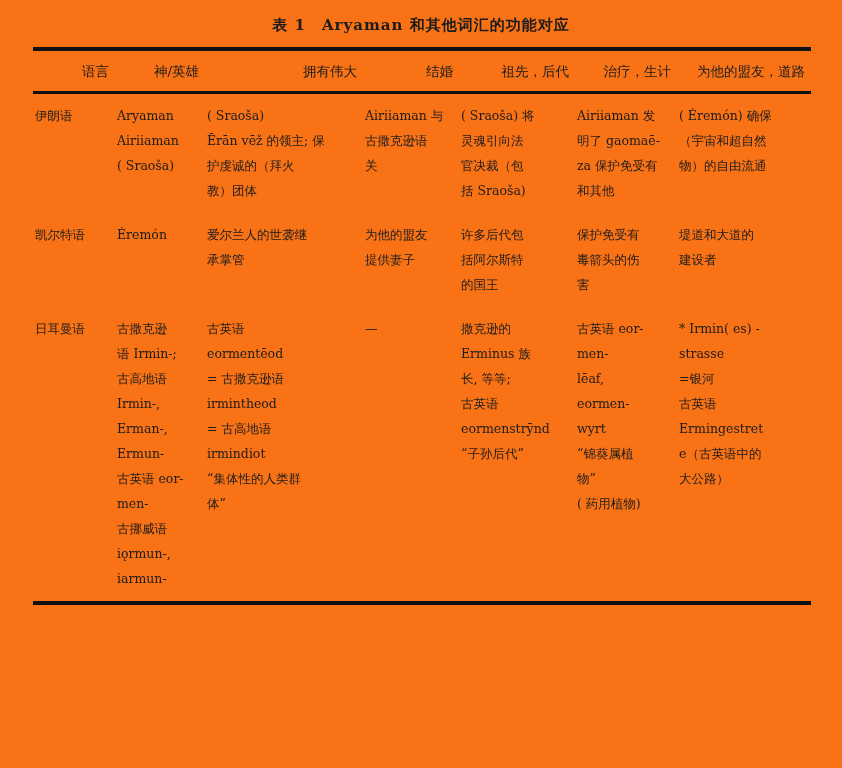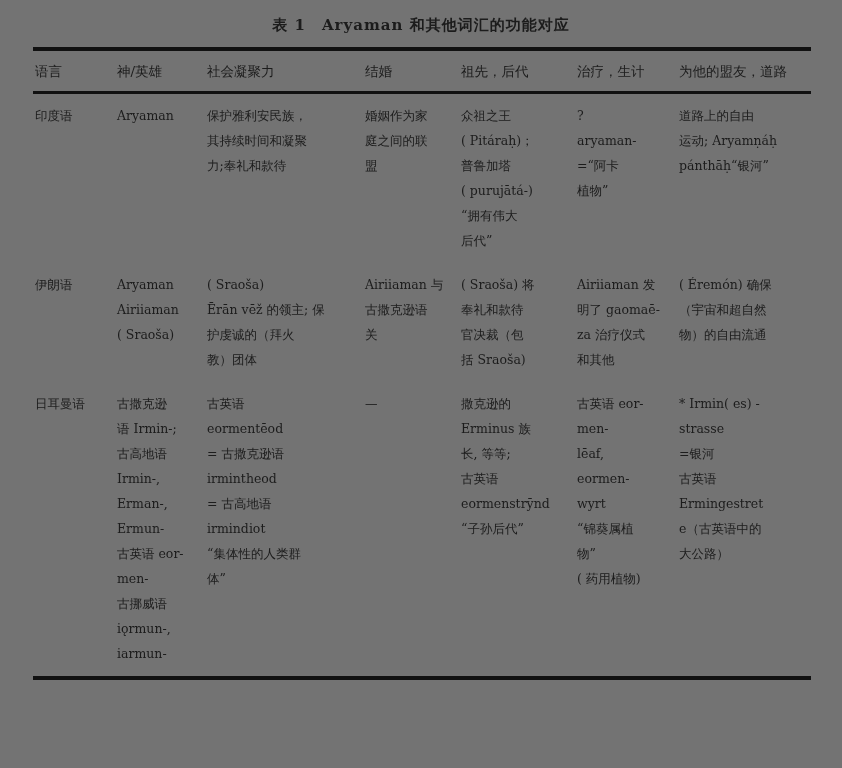--- a/index.html
+++ b/index.html
@@ -6,21 +6,21 @@
     margin: 0;
     padding: 0;
     background: #ffffff;
     font-family: "DejaVu Serif", "Liberation Serif", serif;
     color: #1c1c1c;
   }
   .page {
     position: relative;
     width: 842px;
     height: 768px;
-    background: #737373;
+    background: #f97316;
     overflow: hidden;
   }
   .caption {
     text-align: center;
     font-weight: bold;
     font-size: 15px;
     padding-top: 16px;
     padding-bottom: 12px;
     letter-spacing: 1px;
   }
@@ -28,21 +28,21 @@
     table-layout: fixed;
     border-collapse: collapse;
     width: 778px;
     margin-left: 33px;
     border-top: 4px solid #111;
     border-bottom: 4px solid #111;
   }
   table.func-table thead th {
     font-weight: normal;
     font-size: 13.5px;
-    text-align: left;
+    text-align: right;
     vertical-align: middle;
     padding: 12px 6px 10px 2px;
     border-bottom: 3px solid #111;
     white-space: nowrap;
   }
   table.func-table tbody td {
     font-size: 12.5px;
     line-height: 25px;
     text-align: left;
     vertical-align: top;
@@ -68,74 +68,67 @@
       <col style="width:158px">
       <col style="width:96px">
       <col style="width:116px">
       <col style="width:102px">
       <col style="width:134px">
     </colgroup>
     <thead>
       <tr>
         <th>语言</th>
         <th>神/英雄</th>
-        <th>社会凝聚力</th>
+        <th>拥有伟大</th>
         <th>结婚</th>
         <th>祖先，后代</th>
         <th>治疗，生计</th>
         <th>为他的盟友，道路</th>
       </tr>
     </thead>
     <tbody>
-      <tr>
-        <td>印度语</td>
-        <td>Aryaman</td>
-        <td>保护雅利安民族，
-其持续时间和凝聚
-力;奉礼和款待</td>
-        <td>婚姻作为家
-庭之间的联
-盟</td>
-        <td>众祖之王
-( Pitáraḥ)；
-普鲁加塔
-( purujātá-)
-“拥有伟大
-后代”</td>
-        <td>?
-aryaman-
-=“阿卡
-植物”</td>
-        <td>道路上的自由
-运动; Aryamṇáḥ
-pánthāḥ“银河”</td>
-      </tr>
       <tr>
         <td>伊朗语</td>
         <td>Aryaman
 Airiiaman
 ( Sraoša)</td>
         <td>( Sraoša)
 Ērān vēž 的领主; 保
 护虔诚的（拜火
 教）团体</td>
         <td>Airiiaman 与
 古撒克逊语
 关</td>
         <td>( Sraoša) 将
-奉礼和款待
+灵魂引向法
 官决裁（包
 括 Sraoša)</td>
         <td>Airiiaman 发
 明了 gaomaē-
-za 治疗仪式
+za 保护免受有
 和其他</td>
         <td>( Éremón) 确保
 （宇宙和超自然
 物）的自由流通</td>
+      </tr>
+      <tr>
+        <td>凯尔特语</td>
+        <td>Éremón</td>
+        <td>爱尔兰人的世袭继
+承掌管</td>
+        <td>为他的盟友
+提供妻子</td>
+        <td>许多后代包
+括阿尔斯特
+的国王</td>
+        <td>保护免受有
+毒箭头的伤
+害</td>
+        <td>堤道和大道的
+建设者</td>
       </tr>
       <tr>
         <td>日耳曼语</td>
         <td>古撒克逊
 语 Irmin-;
 古高地语
 Irmin-,
 Erman-,
 Ermun-
 古英语 eor-

